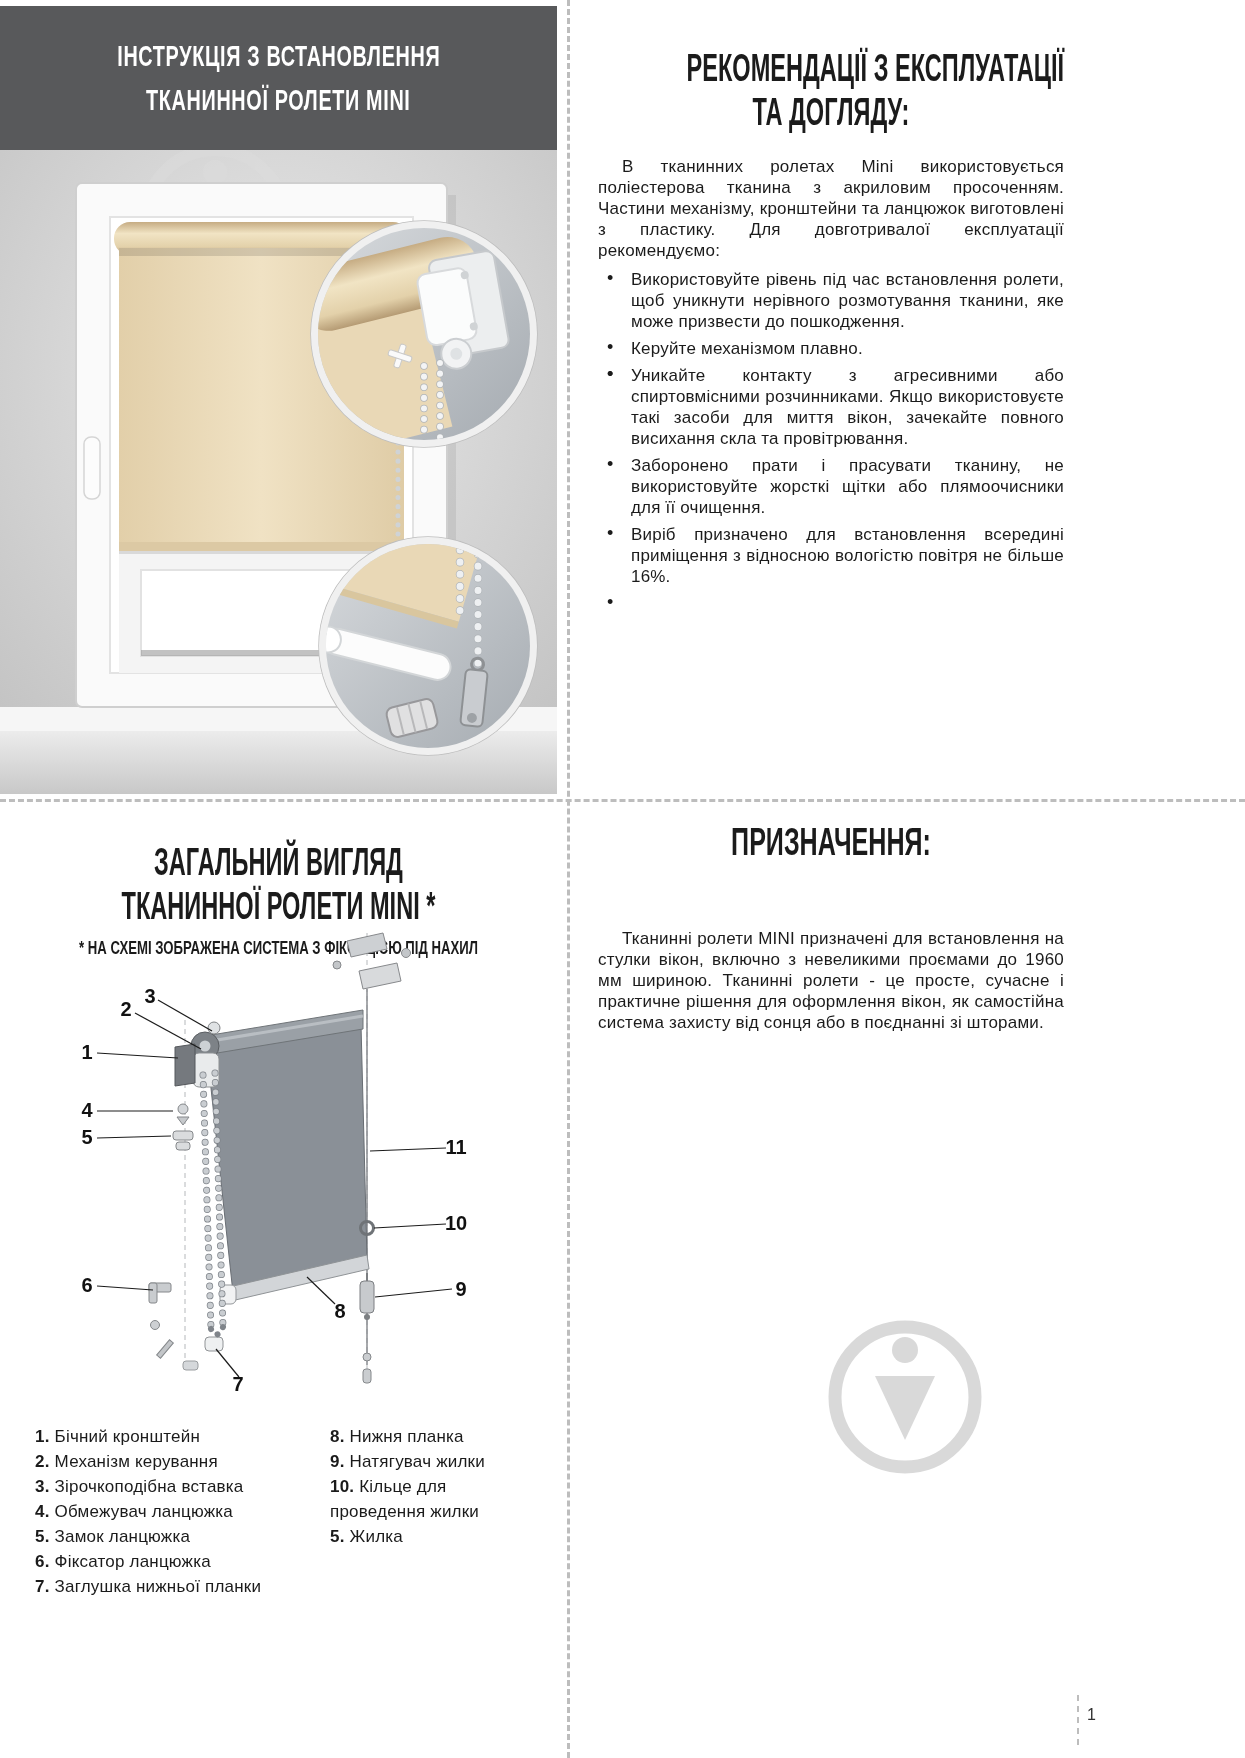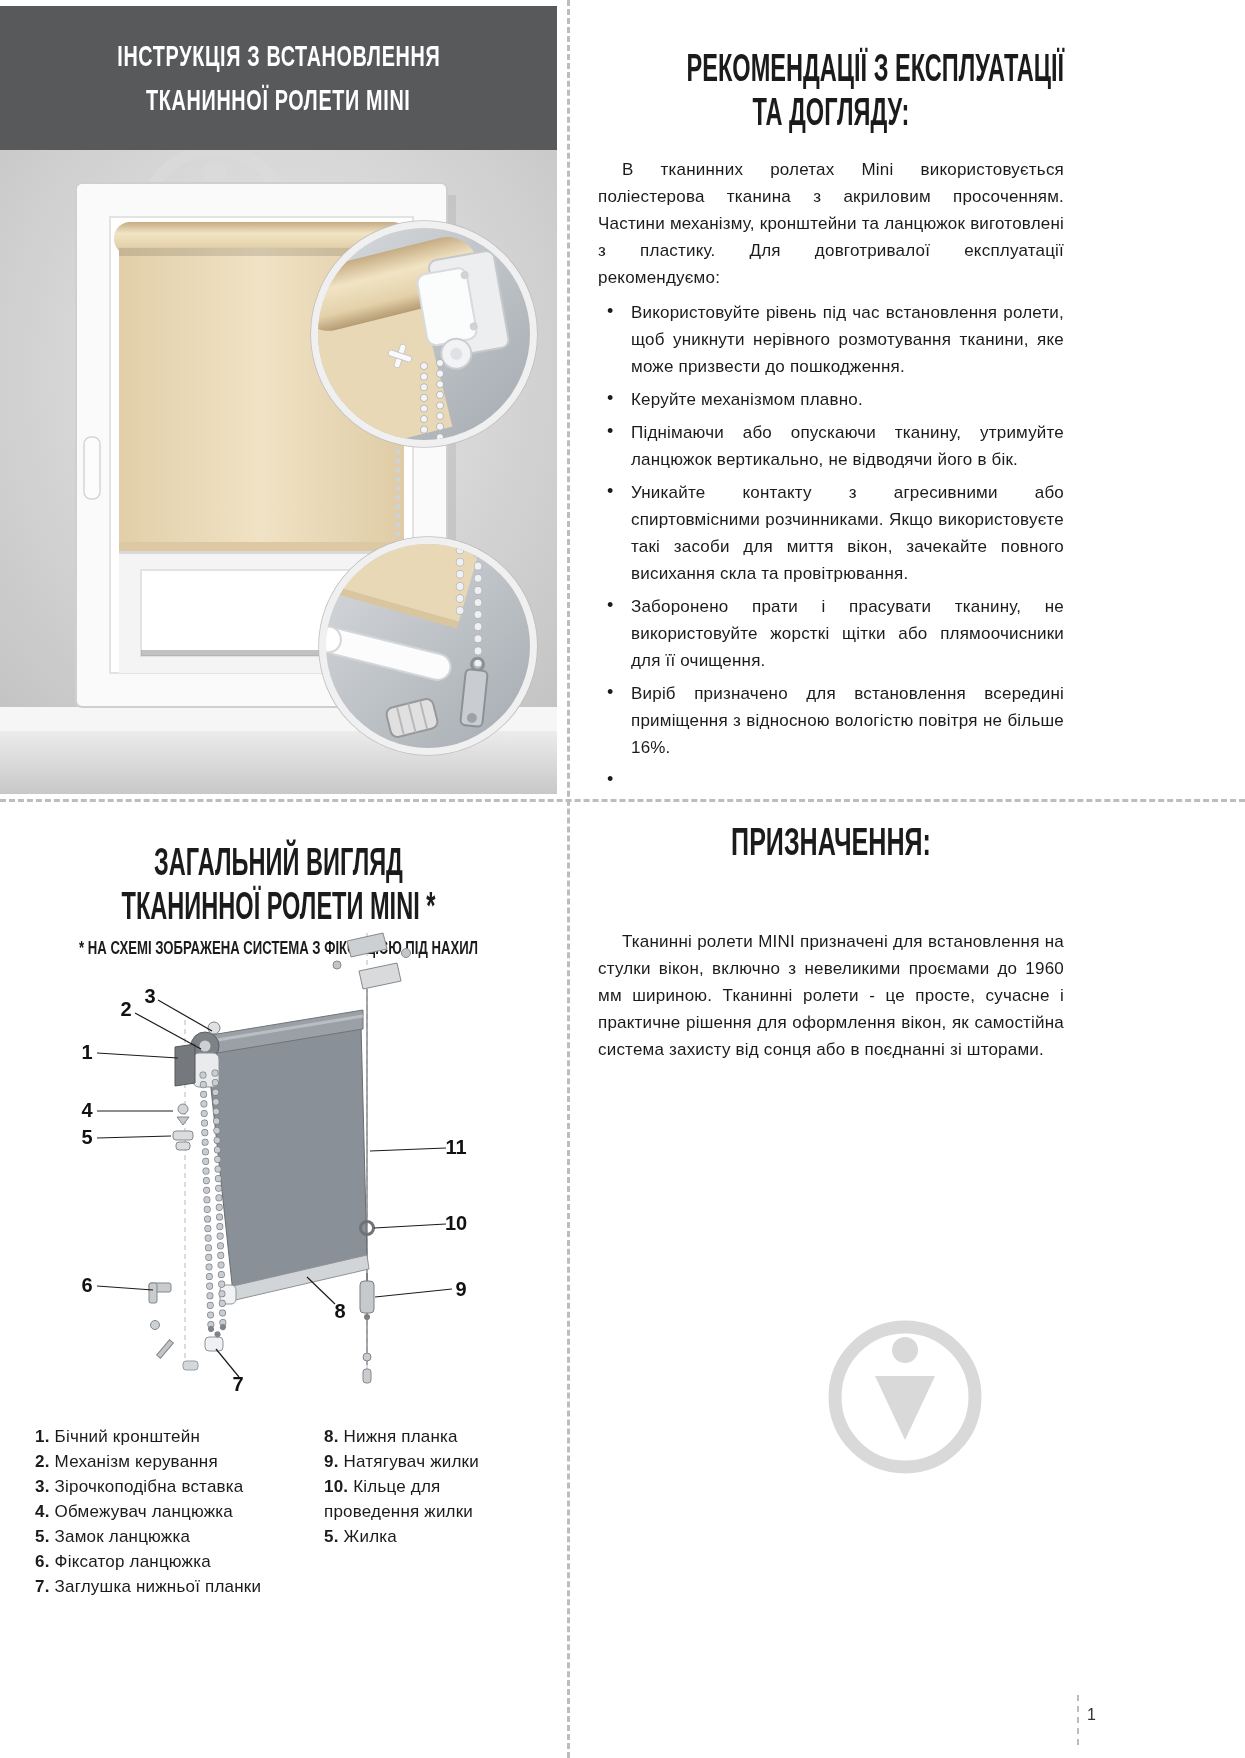--- a/index.html
+++ b/index.html
@@ -20,30 +20,30 @@
           transform:scaleX(.66); white-space:nowrap;}
   .photo{position:absolute; left:0; top:150px; width:557px; height:644px;}
 
   
   .h-cond{font-weight:bold; font-size:38px; line-height:44px; text-align:center; transform:scaleX(.62); white-space:nowrap;}
   .h-cond.purp{transform:scaleX(.66);}
   .subtitle{font-weight:bold; font-size:18px; line-height:24px; text-align:center; transform:scaleX(.73); white-space:nowrap; margin-top:8px;}
 
   
   .tr{position:absolute; left:598px; top:46px; width:466px;}
-  .body-txt{font-size:17px; line-height:27px; letter-spacing:.2px; text-align:justify;}
+  .body-txt{font-size:17px; line-height:21px; letter-spacing:.2px; text-align:justify;}
   .intro{margin-top:22px; text-indent:24px;}
   .bullets{list-style:none; margin-top:8px;}
   .bullets li{position:relative; padding-left:33px; margin-bottom:6px;}
   .bullets .dot{position:absolute; left:9px; top:-1px; font-size:18px;}
 
   
   .bl{position:absolute; left:0; top:812px; width:557px;margin-top:28px;}
   .diagram{position:absolute; left:15px; top:925px; width:530px; height:495px;}
-  .legend{position:absolute; left:35px; top:1424px; width:520px; display:flex; gap:4px;}
+  .legend{position:absolute; left:35px; top:1424px; width:520px; display:flex; gap:10px;}
   .legend .col1{width:285px;}
   .legend .col2{width:195px;}
   .li-row{font-size:17px; line-height:25px; letter-spacing:.2px;}
   .li-row .num{font-weight:bold; margin-right:5px;}
 
   
   .br{position:absolute; left:598px; top:820px; width:466px;}
   .br .body-txt{margin-top:64px; text-indent:24px;}
   .wm-br{position:absolute; left:800px; top:1292px; width:210px; height:210px;}
 
@@ -201,21 +201,21 @@
     </div>
   </section>
 
   <section class="tr">
     <div class="h-cond">РЕКОМЕНДАЦІЇ З ЕКСПЛУАТАЦІЇ</div>
     <div class="h-cond">ТА ДОГЛЯДУ:</div>
     <p class="body-txt intro">В тканинних ролетах Mini використовується поліестерова тканина з акриловим просоченням. Частини механізму, кронштейни та ланцюжок виготовлені з пластику. Для довготривалої експлуатації рекомендуємо:</p>
     <ul class="bullets body-txt">
       <li><span class="dot">•</span><span>Використовуйте рівень під час встановлення ролети, щоб уникнути нерівного розмотування тканини, яке може призвести до пошкодження.</span></li>
       <li><span class="dot">•</span><span>Керуйте механізмом плавно.</span></li>
-      <li><span class="dot">•</span><span>Піднімаючи або опускаючи тканину, утримуйте ланцюжок вертикально, не відводячи його в бік.</span></li>
+      <li><span class="dot">•</span></li>
       <li><span class="dot">•</span><span>Уникайте контакту з агресивними або спиртовмісними розчинниками. Якщо використовуєте такі засоби для миття вікон, зачекайте повного висихання скла та провітрювання.</span></li>
       <li><span class="dot">•</span><span>Заборонено прати і прасувати тканину, не використовуйте жорсткі щітки або плямоочисники для її очищення.</span></li>
       <li><span class="dot">•</span><span>Виріб призначено для встановлення всередині приміщення з відносною вологістю повітря не більше 16%.</span></li>
       <li><span class="dot">•</span></li>
     </ul>
   </section>
 
   <section class="bl">
     <div class="h-cond">ЗАГАЛЬНИЙ ВИГЛЯД</div>
     <div class="h-cond">ТКАНИННОЇ РОЛЕТИ MINI *</div>

